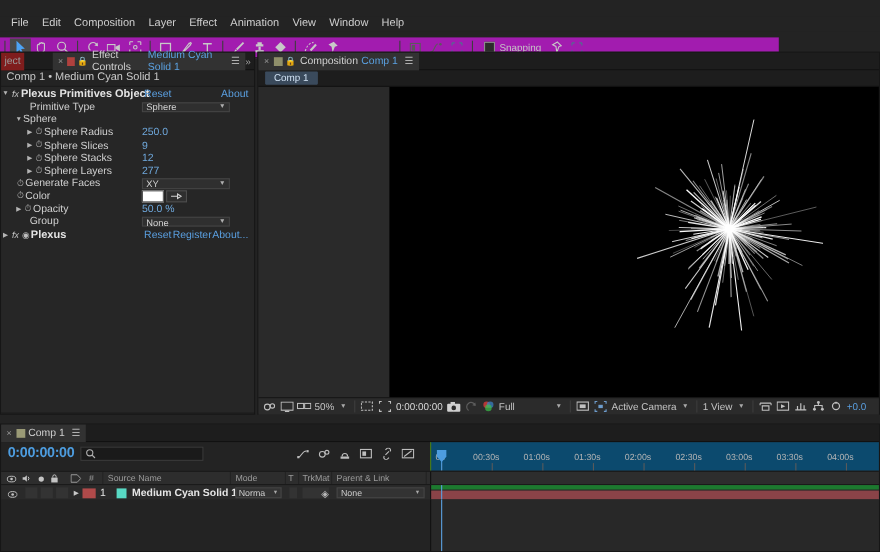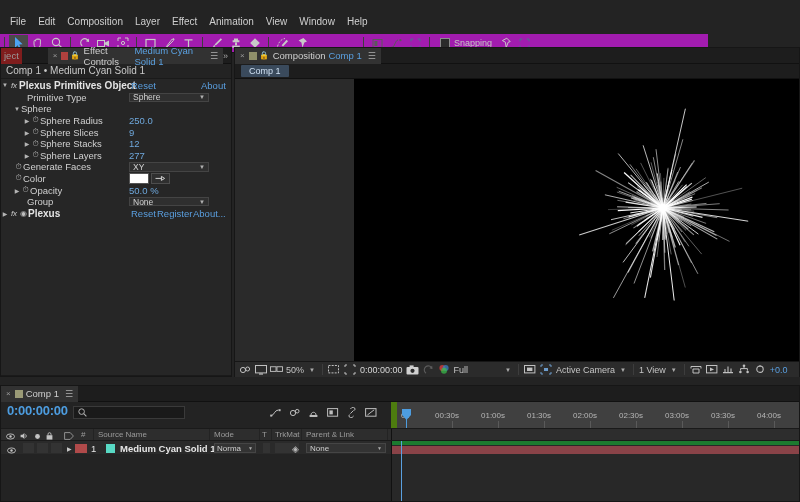--- a/index.html
+++ b/index.html
@@ -92,22 +92,22 @@
   .tl-tabs{height:15px;background:#1d1d1d;display:flex;align-items:center;border-bottom:1px solid #111;}
   .tl-top{height:26px;background:#232323;display:flex;align-items:flex-start;position:relative;}
   .tl-tc{font-size:13px;color:#4d9de0;font-weight:bold;letter-spacing:-.3px;padding:2px 0 0 6px;
          line-height:13px;}
   .tl-fps{font-size:7.5px;color:#4a7ba8;padding-left:6px;line-height:9px;margin-top:40px;}
   .tl-search{position:absolute;left:72px;top:4px;width:112px;height:13px;background:#1a1a1a;
              border:1px solid #3a3a3a;box-sizing:border-box;display:flex;align-items:center;
              padding-left:4px;gap:3px;}
   .tl-icons{position:absolute;left:268px;top:4px;display:flex;gap:6px;align-items:center;}
   .tlico{width:13px;height:13px;display:flex;align-items:center;justify-content:center;}
-  .ruler{position:absolute;left:390px;top:0;right:0;height:26px;background:#404040;
-         border-left:6px solid #4d7c0f;}
+  .ruler{position:absolute;left:390px;top:0;right:0;height:26px;background:#0c4a6e;
+         border-left:1px solid #4d7c0f;}
   .rtick{position:absolute;top:9px;font-size:8px;color:#b6b6b6;white-space:nowrap;}
   .rline{position:absolute;top:19px;width:1px;height:7px;background:#5a5a5a;}
   .cth{position:absolute;top:7px;width:9px;height:19px;}
 
   .colhdr{height:11px;background:#2d2d2d;border-top:1px solid #1a1a1a;
           border-bottom:1px solid #1a1a1a;display:flex;align-items:center;position:relative;}
   .ch{position:absolute;font-size:8px;color:#9b9b9b;top:1px;}
   .chsep{position:absolute;top:0;width:1px;height:11px;background:#232323;}
 
   .lrow{height:14px;background:#2a2a2a;display:flex;align-items:center;position:relative;

